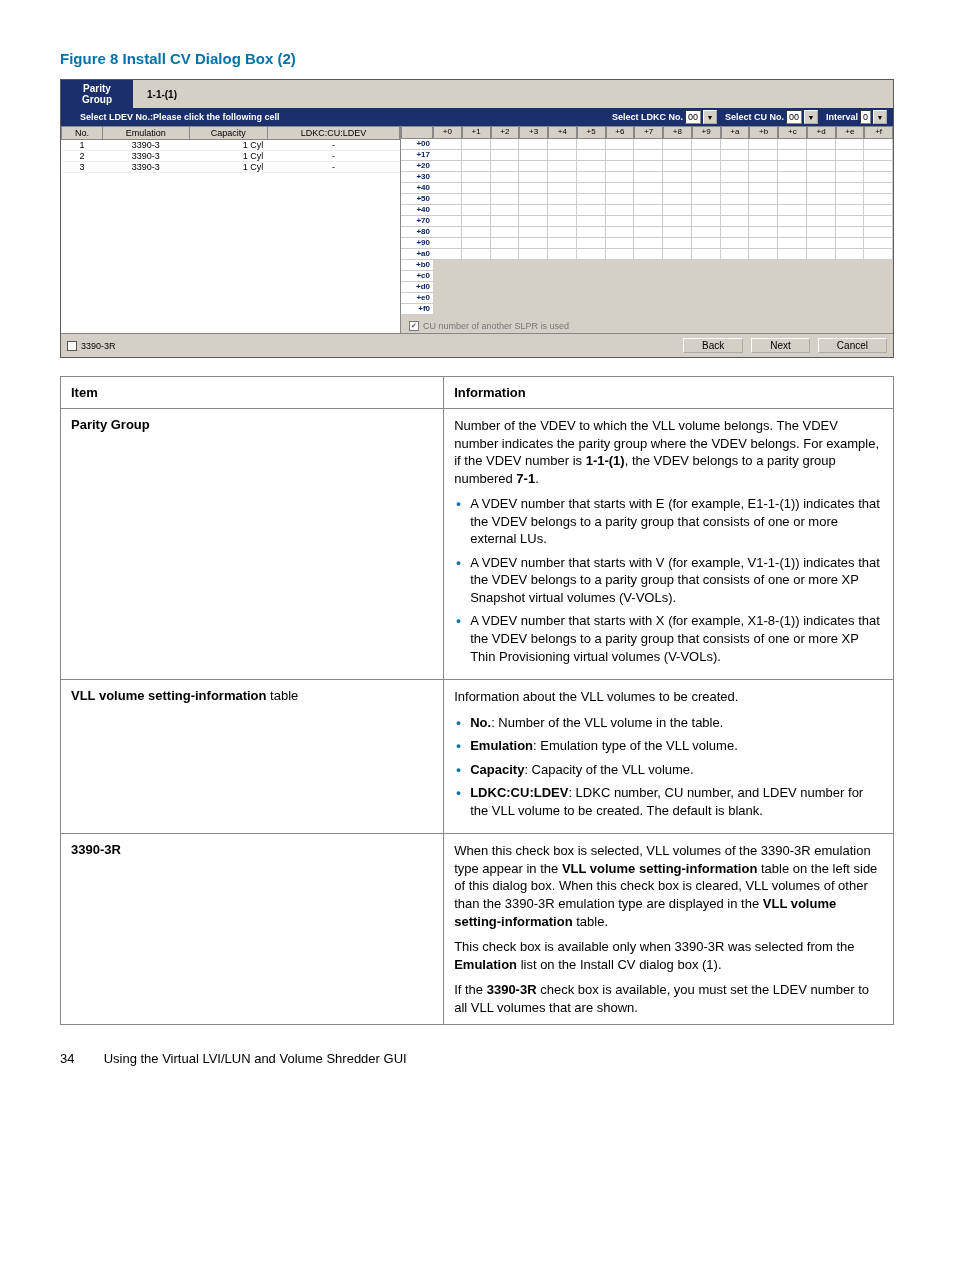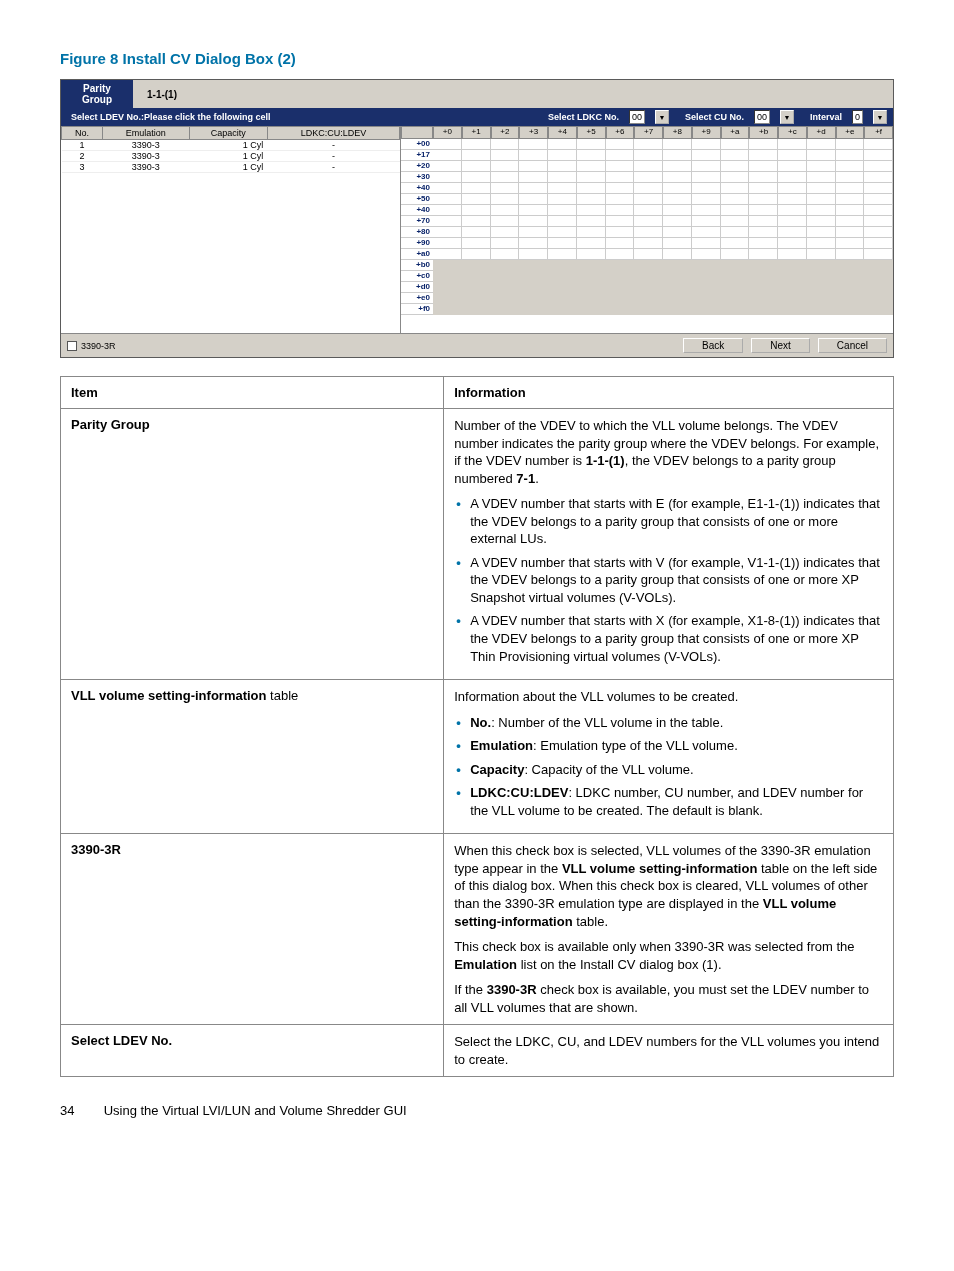--- a/index.html
+++ b/index.html
@@ -52,26 +52,26 @@
   .sub-bar {
     display: flex;
     background: #1a2f6b;
     color: #fff;
     font-size: 9px;
     font-weight: bold;
     align-items: center;
   }
   .sub-left {
     flex: 1;
-    padding: 3px 10px;
+    padding: 3px 19px;
   }
   .sub-right {
     display: flex;
     align-items: center;
-    gap: 10px;
+    gap: 2px;
     padding: 2px 6px;
   }
   .sub-right .lbl { margin-left: 6px; }
   .sel {
     background: #fff;
     color: #000;
     font-weight: normal;
     padding: 0 2px;
     height: 14px;
     display: inline-flex;
@@ -571,20 +571,24 @@
           <div class="cell" style="background: rgb(212, 208, 200); border-color: rgb(212, 208, 200);"></div>
           <div class="cell" style="background: rgb(212, 208, 200); border-color: rgb(212, 208, 200);"></div>
           <div class="cell" style="background: rgb(212, 208, 200); border-color: rgb(212, 208, 200);"></div>
           <div class="cell" style="background: rgb(212, 208, 200); border-color: rgb(212, 208, 200);"></div>
           <div class="cell" style="background: rgb(212, 208, 200); border-color: rgb(212, 208, 200);"></div>
           <div class="cell" style="background: rgb(212, 208, 200); border-color: rgb(212, 208, 200);"></div>
           <div class="cell" style="background: rgb(212, 208, 200); border-color: rgb(212, 208, 200);"></div>
           <div class="cell" style="background: rgb(212, 208, 200); border-color: rgb(212, 208, 200);"></div>
           <div class="cell" style="background: rgb(212, 208, 200); border-color: rgb(212, 208, 200);"></div>
         </div>
+      <div class="right-bottom-note">
+        <span class="cb">✔</span>
+        <span>CU number of another SLPR is used</span>
+      </div>
     </div>
   </div>
   <div class="dialog-footer">
     <div class="left">
       <span class="cb"></span>
       <span>3390-3R</span>
     </div>
     <button class="dbtn">Back</button>
     <button class="dbtn">Next</button>
     <button class="dbtn">Cancel</button>
@@ -623,25 +627,19 @@
         </td>
       </tr>
       <tr>
         <td><b>3390-3R</b></td>
         <td>
           <p>When this check box is selected, VLL volumes of the 3390-3R emulation type appear in the <b>VLL volume setting-information</b> table on the left side of this dialog box. When this check box is cleared, VLL volumes of other than the 3390-3R emulation type are displayed in the <b>VLL volume setting-information</b> table.</p>
           <p>This check box is available only when 3390-3R was selected from the <b>Emulation</b> list on the Install CV dialog box (1).</p>
           <p>If the <b>3390-3R</b> check box is available, you must set the LDEV number to all VLL volumes that are shown.</p>
         </td>
       </tr>
-      <tr>
-        <td><b>Select LDEV No.</b></td>
-        <td>
-          <p>Select the LDKC, CU, and LDEV numbers for the VLL volumes you intend to create.</p>
-        </td>
-      </tr>
     </tbody>
 </table>
 
 <div class="page-footer">
   <span class="pnum">34</span>
   <span>Using the Virtual LVI/LUN and Volume Shredder GUI</span>
 </div>
 
 </body></html>

